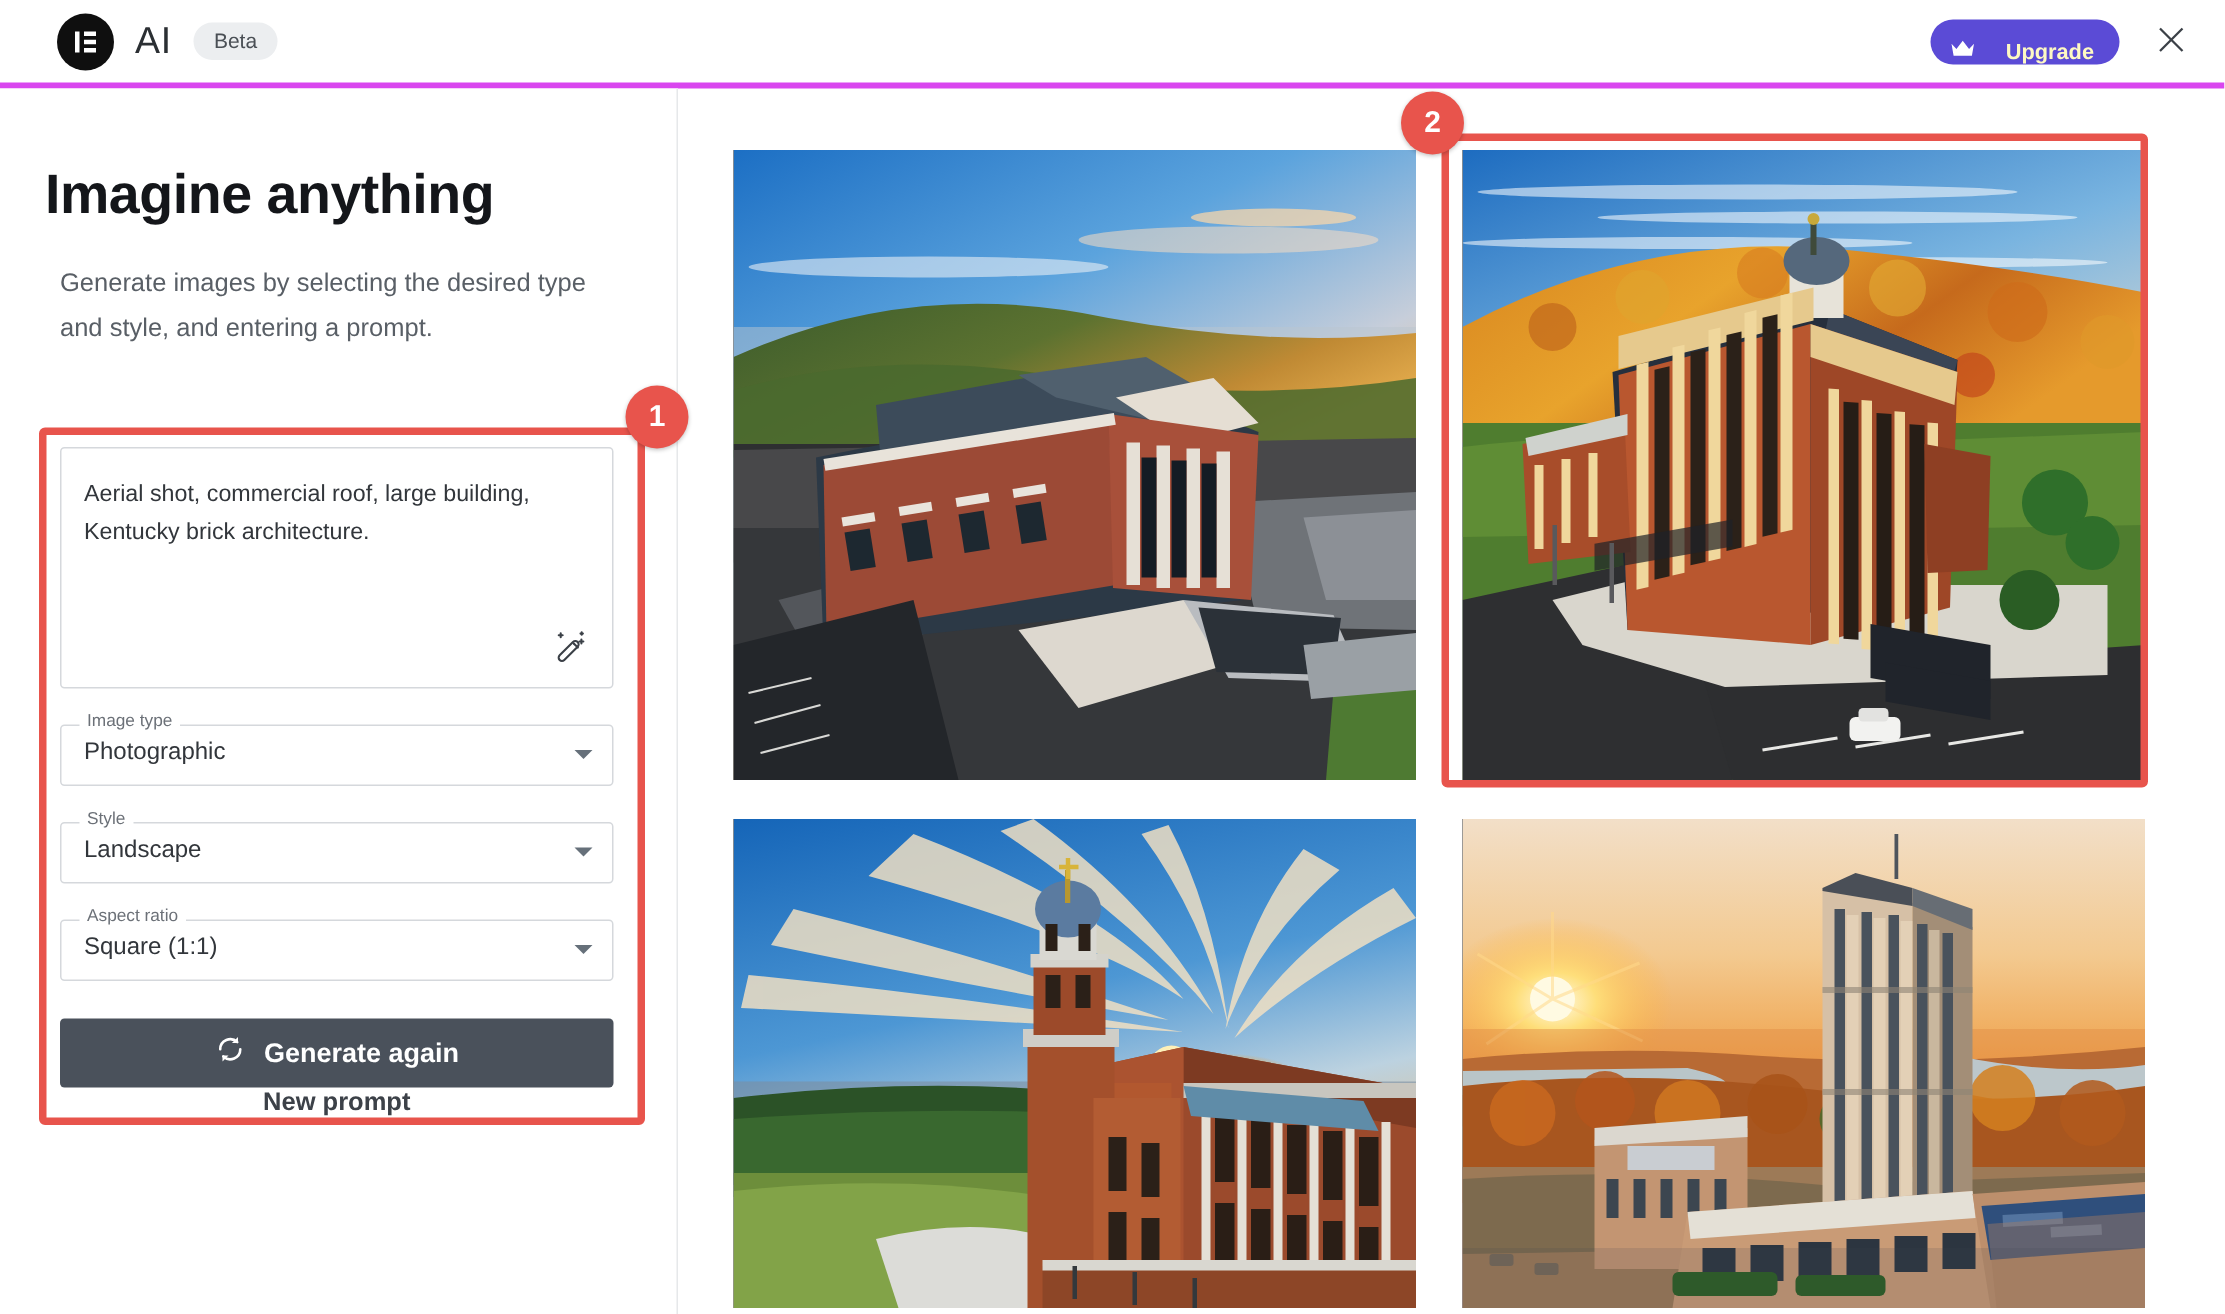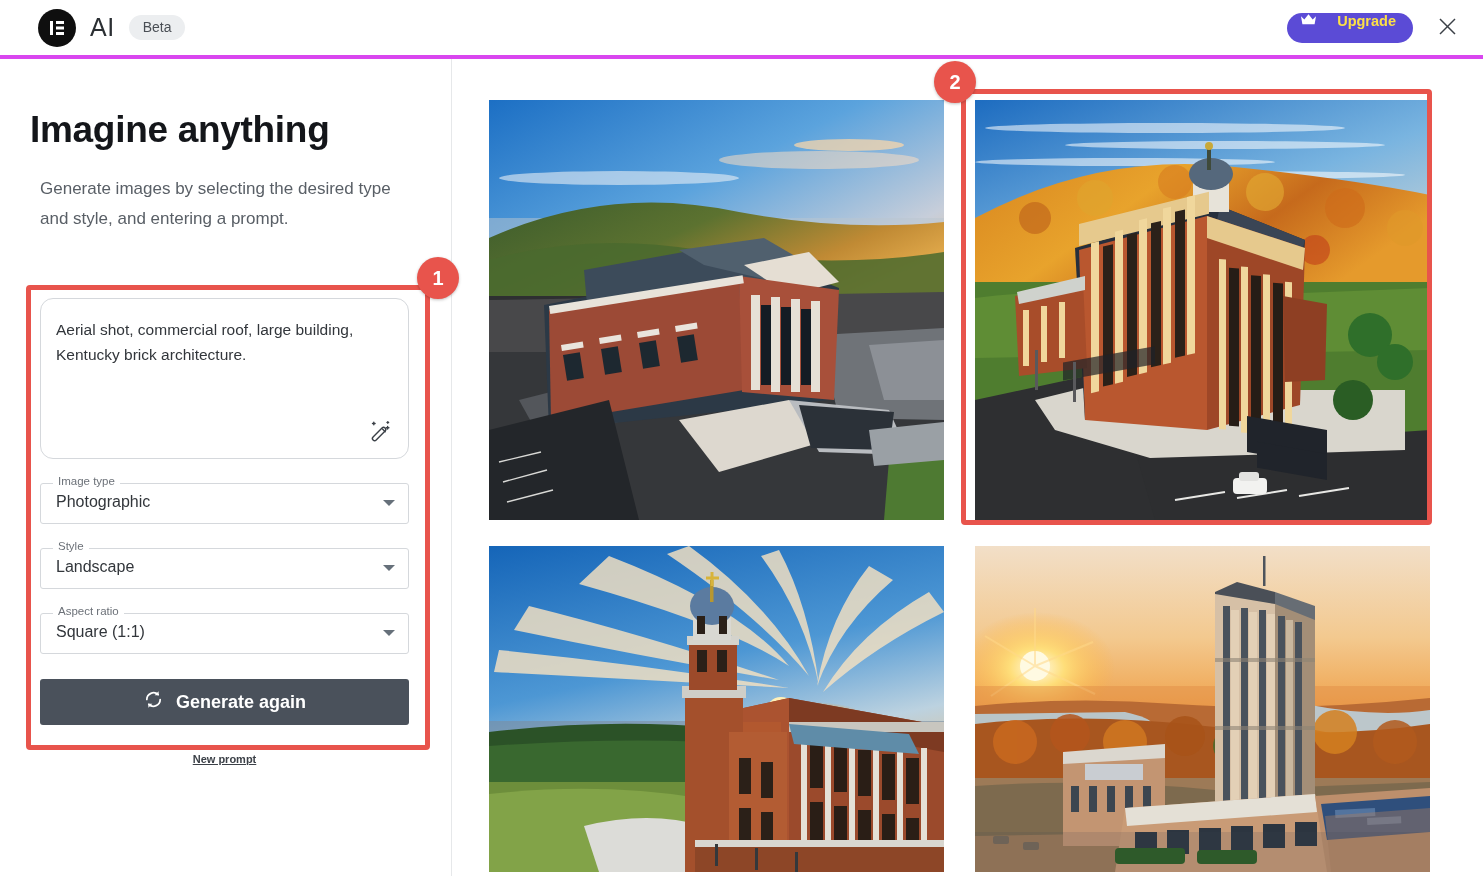--- a/index.html
+++ b/index.html
@@ -29,22 +29,22 @@
     font-weight: 400;
   }
   .beta-pill {
     margin-left: 14px; background: #eceef0; color: #4a4f55;
     border-radius: 14px; padding: 5px 14px 6px; font-size: 14px; line-height: 1;
   }
   .header-right {
     margin-left: auto; display: flex; align-items: center; margin-right: 22px; gap: 20px;
   }
   .upgrade-btn {
-    background: #5b4bd6; color: #fde047; border: none; border-radius: 18px;
-    height: 30px; padding: 0 17px 0 13px; display: flex; align-items: flex-start; gap: 20px;
+    background: #5b4bd6; color: #fef9c3; border: none; border-radius: 18px;
+    height: 30px; padding: 0 17px 0 13px; display: flex; align-items: flex-end; gap: 20px;
     font-size: 14.5px; font-weight: 700; cursor: pointer; font-family: inherit;
   }
   .close-btn {
     width: 28px; height: 28px; display: flex; align-items: center; justify-content: center;
     cursor: pointer; background: none; border: none;
   }
 
   
   .left-panel {
     position: absolute; top: 59px; left: 0; width: 452px; height: 817px;
@@ -57,21 +57,21 @@
   }
   .subtitle {
     margin: 18px 0 0 40px; width: 370px;
     font-size: 17px; line-height: 30px; color: #595f66; font-weight: 400;
   }
 
   .form-area { position: absolute; left: 40px; top: 239px; width: 369px; }
 
   .prompt-box {
     position: relative; width: 369px; height: 161px;
-    border: 1px solid #d5d8dc; border-radius: 13px; background: #fff;
+    border: 1px solid #d5d8dc; border-radius: 3px; background: #fff;
   }
   .prompt-text {
     position: absolute; left: 15px; top: 18px; width: 300px;
     font-size: 15.5px; line-height: 25px; color: #32363b;
   }
   .wand-icon { position: absolute; right: 15px; bottom: 14px; width: 26px; height: 26px; cursor: pointer; }
 
   .select-field {
     position: relative; width: 369px; height: 41px; margin-top: 24px;
     border: 1px solid #d5d8dc; border-radius: 3px; background: #fff; cursor: pointer;
@@ -89,22 +89,22 @@
     border-top: 6px solid #66707a;
   }
 
   .generate-btn {
     width: 369px; height: 46px; margin-top: 25px;
     background: #4a515b; color: #fff; border: none; border-radius: 3px;
     display: flex; align-items: center; justify-content: center; gap: 12px;
     font-size: 18px; font-weight: 700; cursor: pointer; font-family: inherit;
   }
   .new-prompt {
-    width: 369px; margin-top: 28px; text-align: center;
-    font-size: 11px; color: #3c4148; font-weight: 600; cursor: pointer; text-decoration: underline;
+    width: 369px; text-align: center;
+    font-size: 17px; color: #3c4148; font-weight: 600; cursor: pointer;
   }
 
   
   .gallery { position: absolute; left: 489px; top: 100px; }
   .grid-row { display: flex; gap: 31px; }
   .grid-row + .grid-row { margin-top: 26px; }
   .thumb {
     width: 455px; height: 420px; overflow: hidden; position: relative;
     background: #222; cursor: pointer;
   }

